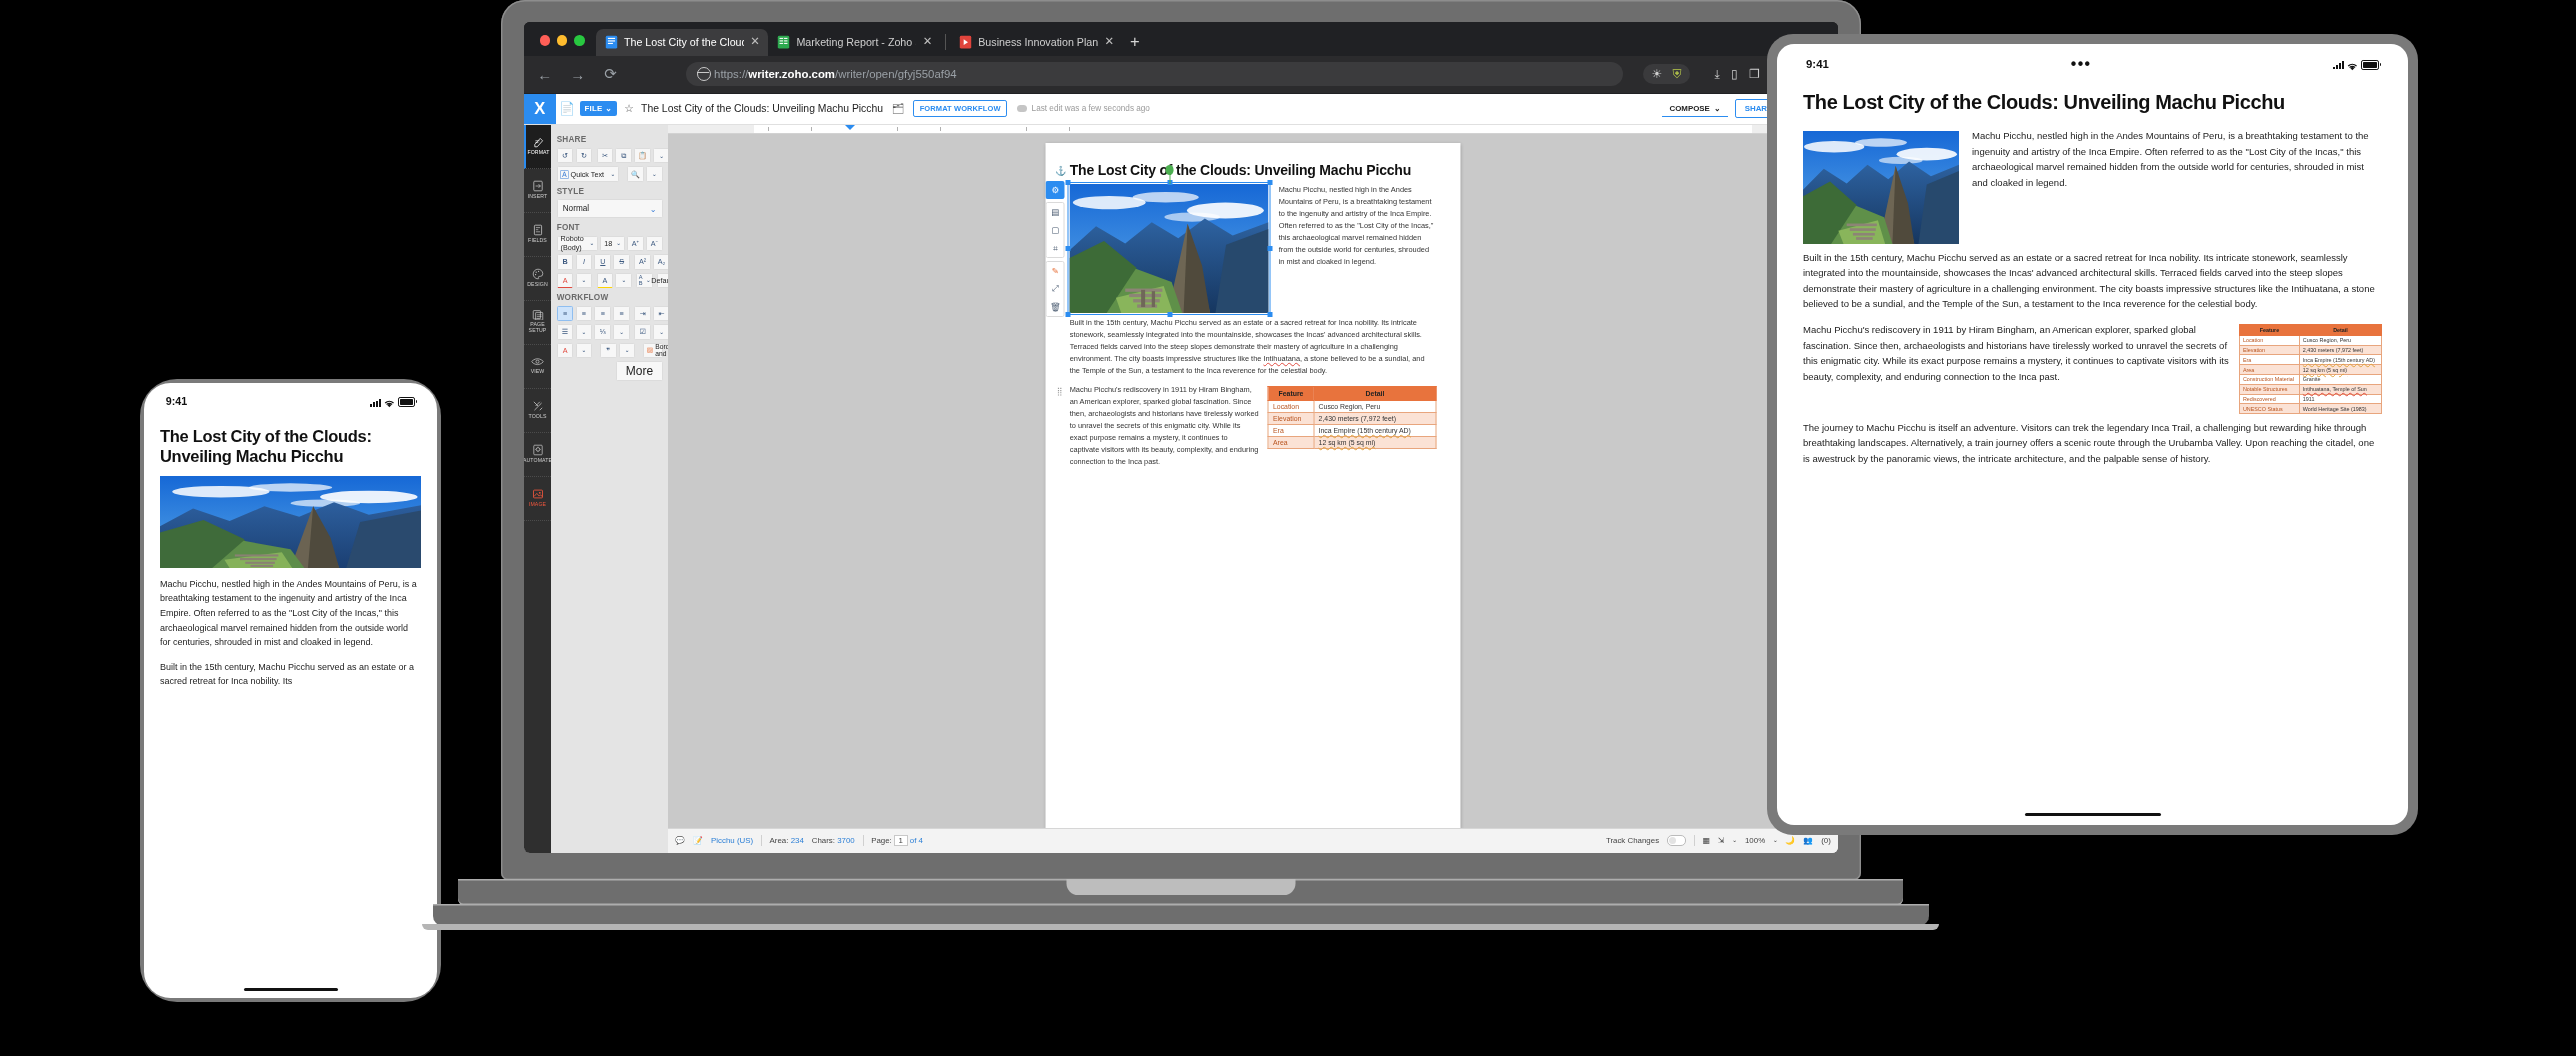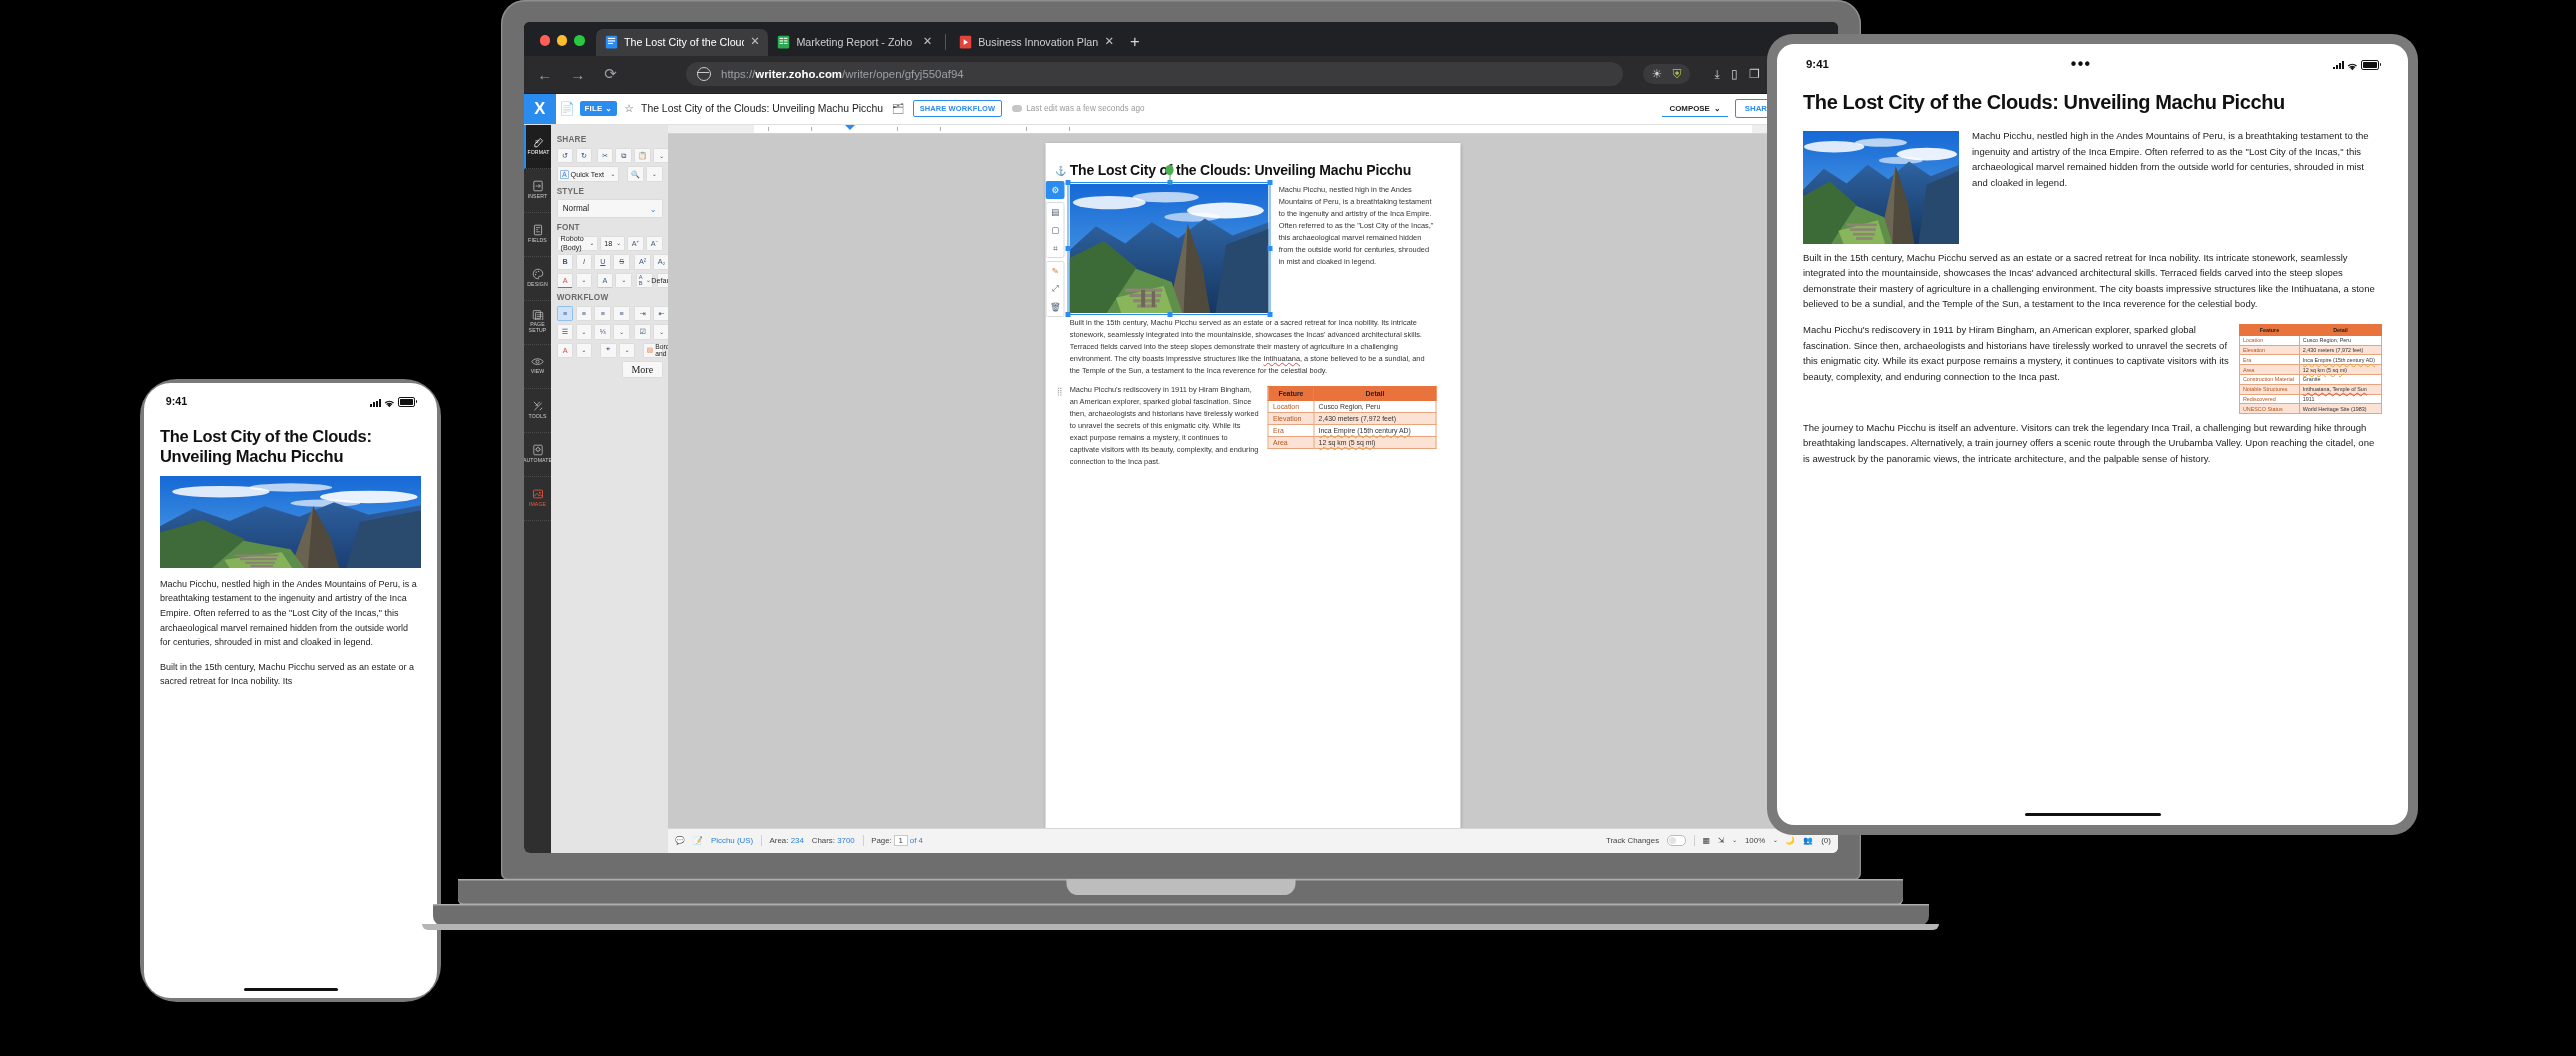--- a/index.html
+++ b/index.html
@@ -25,21 +25,21 @@
   .tab{display:flex;align-items:center;gap:6.4px;height:27px;padding:0 8.6px;border-radius:7.2px 7.2px 0 0;font-size:10.7px;color:#cfcfcf;max-width:172px;}
   .tab.active{background:#3c3c3e;color:#fff;}
   .tab .tlabel{white-space:nowrap;overflow:hidden;text-overflow:clip;max-width:120px;}
   .tab .x{font-size:11.4px;color:#bdbdbd;line-height:1;}
   .tabicon{width:13px;height:14.3px;border-radius:2.1px;display:block;flex:none;}
   .tabsep{width:0.7px;height:15.7px;background:#555;margin:0 4.3px 5.7px;}
   .newtab{color:#d6d6d6;font-size:16.5px;padding:0 7.2px 5.7px;line-height:1;}
 
   .urlbar{height:37px;background:#2b2b2d;display:flex;align-items:center;padding:0 10px;gap:11.4px;}
   .navbtn{color:#9aa0a6;font-size:15px;width:21.5px;text-align:center;}
-  .omnibox{flex:1;height:24px;background:#3b3b3d;border-radius:12px;display:flex;align-items:center;gap:10px;padding:0 11.4px;margin-left:53px;margin-right:8.6px;}
+  .omnibox{flex:1;height:24px;background:#3b3b3d;border-radius:12px;display:flex;align-items:center;gap:3px;padding:0 11.4px;margin-left:53px;margin-right:8.6px;}
   .omnibox .gicon{width:12px;height:12px;border-radius:50%;border:1.1px solid #c9c9c9;position:relative;flex:none;}
   .omnibox .gicon:before{content:"";position:absolute;left:-1.1px;top:4.3px;width:12px;height:1.1px;background:#c9c9c9;}
   .urltext{font-size:11.4px;color:#9aa0a6;white-space:nowrap;}
   .urltext b{color:#fff;font-weight:700;}
   .pill{display:flex;align-items:center;gap:10px;background:#3a3a3c;border-radius:11.4px;padding:3.6px 8.6px;}
   .tbicon{color:#cfcfcf;font-size:12px;line-height:1;}
   .profile{display:flex;align-items:center;gap:5.7px;background:#3a3a3c;border-radius:12px;padding:3.6px 10px;color:#fff;font-size:11.4px;white-space:nowrap;}
 
   
   .app{position:absolute;left:0;right:0;top:72px;bottom:0;background:#f1f1f1;display:flex;flex-direction:column;}
@@ -70,21 +70,21 @@
 
   .ribbon{width:106px;background:#e4e4e4;padding:5.7px 5.7px 0;overflow:hidden;}
   .secttl{font-size:8.2px;font-weight:700;color:#6a6a6a;letter-spacing:0.2px;margin:5px 0 3.6px;}
   .btnrow{display:flex;gap:2.1px;margin-bottom:2.9px;flex-wrap:nowrap;}
   .tbtn{background:#f7f7f7;border:0.7px solid #dcdcdc;border-radius:1.4px;min-width:12px;height:13.6px;display:flex;align-items:center;justify-content:center;font-size:7.2px;color:#3d5a80;padding:0 1.4px;}
   .tbtn.wide{flex:1;justify-content:flex-start;padding:0 2.9px;gap:2.1px;font-size:7.2px;color:#222;}
   .tbtn.on{background:#cfe4fb;border-color:#8fbef0;}
   .tbtn .cv{font-size:5.7px;color:#3d5a80;}
   .selbox{background:#f7f7f7;border:0.7px solid #dcdcdc;border-radius:1.4px;height:16.5px;display:flex;align-items:center;justify-content:space-between;padding:0 5px;font-size:8.2px;color:#222;}
   .gap{width:3.6px;}
-  .morebtn{background:#f7f7f7;border:0.7px solid #dcdcdc;border-radius:1.4px;font-size:10px;color:#222;padding:2.1px 8.6px;margin-left:auto;font-family:Liberation Serif, serif;}
+  .morebtn{background:#f7f7f7;border:0.7px solid #dcdcdc;border-radius:1.4px;font-size:12px;color:#222;padding:2.1px 8.6px;margin-left:auto;}
   .rowend{display:flex;}
 
   
   .canvaswrap{flex:1;background:#c9c9c9;position:relative;overflow:hidden;display:flex;flex-direction:column;}
   .ruler{height:8.6px;background:#eeeeee;border-bottom:0.7px solid #d2d2d2;position:relative;}
   .rulerfill{position:absolute;left:86px;right:86px;top:0;bottom:0;background:#fff;}
   .rmark{position:absolute;top:2.9px;width:0.7px;height:3.6px;background:#b0b0b0;}
   .indentmark{position:absolute;top:0.7px;left:177px;width:0;height:0;border-left:5px solid transparent;border-right:5px solid transparent;border-top:5.7px solid #2b8cf0;}
   .page{background:#fff;margin:10px auto 0;width:415px;flex:1;position:absolute;left:50%;transform:translateX(-50%);top:8.6px;bottom:24px;box-shadow:0 0.7px 3.6px rgba(0,0,0,.3);padding:18.6px 24px 0;box-sizing:border-box;overflow:hidden;}
   .dh1{font-size:14px;font-weight:700;color:#111;letter-spacing:-0.2px;margin:0 0 6.4px;white-space:nowrap;}
@@ -293,21 +293,21 @@
         <div class="apphead">
           <div class="zlogo">X</div>
           <div class="docicon">📄</div>
           <div class="filebtn">
             <span>FILE</span>
             <span>⌄</span>
           </div>
           <div class="star">☆</div>
           <div class="doctitle">The Lost City of the Clouds: Unveiling Machu Picchu</div>
           <div class="foldericon">🗂</div>
-          <div class="assignwf">SHARE WORKFLOW</div>
+          <div class="assignwf">FORMAT WORKFLOW</div>
           <div class="lastedit">
             <span class="cloudico"></span>
             <span>Last edit was a few seconds ago</span>
           </div>
           <div class="hdr-right">
             <div class="composebtn">
               <span>COMPOSE</span>
               <span>⌄</span>
             </div>
             <div class="sharebtn">

